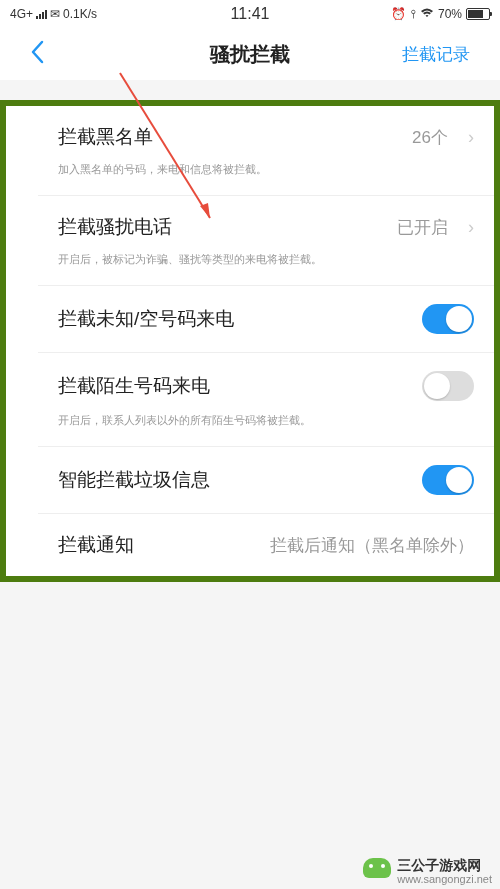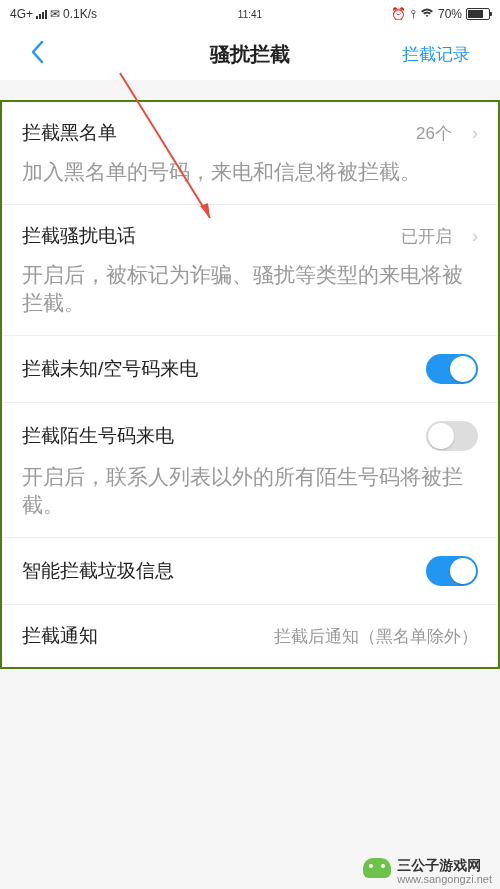--- a/index.html
+++ b/index.html
@@ -28,21 +28,21 @@
     }
     .status-left {
       display: flex;
       align-items: center;
       gap: 3px;
     }
     .status-center {
       position: absolute;
       left: 50%;
       transform: translateX(-50%);
-      font-size: 10px;
+      font-size: 16px;
       font-weight: 500;
     }
     .status-right {
       display: flex;
       align-items: center;
       gap: 4px;
     }
     .sig-bars {
       display: inline-flex;
       align-items: flex-end;
@@ -112,22 +112,23 @@
       color: #2196f3;
       font-size: 17px;
       cursor: pointer;
     }
     
     .content {
       margin-top: 20px;
       background: #fff;
     }
     .red-box {
-      border: 2px solid #4d7c0f;
-      background: #fff;
+      border: 6px solid #4d7c0f;
+      background: #fff;
+      padding-left: 32px;
     }
     .item {
       padding: 18px 20px;
       border-bottom: 1px solid #eee;
     }
     .item:last-child {
       border-bottom: none;
     }
     .item-head {
       display: flex;
@@ -145,21 +146,21 @@
       display: flex;
       align-items: center;
       gap: 20px;
     }
     .chevron {
       color: #ccc;
       font-size: 18px;
     }
     .item-desc {
       margin-top: 12px;
-      font-size: 21px;
+      font-size: 11px;
       color: #999;
     }
     
     .toggle {
       width: 52px;
       height: 30px;
       background: #ddd;
       border-radius: 15px;
       position: relative;
       cursor: pointer;

